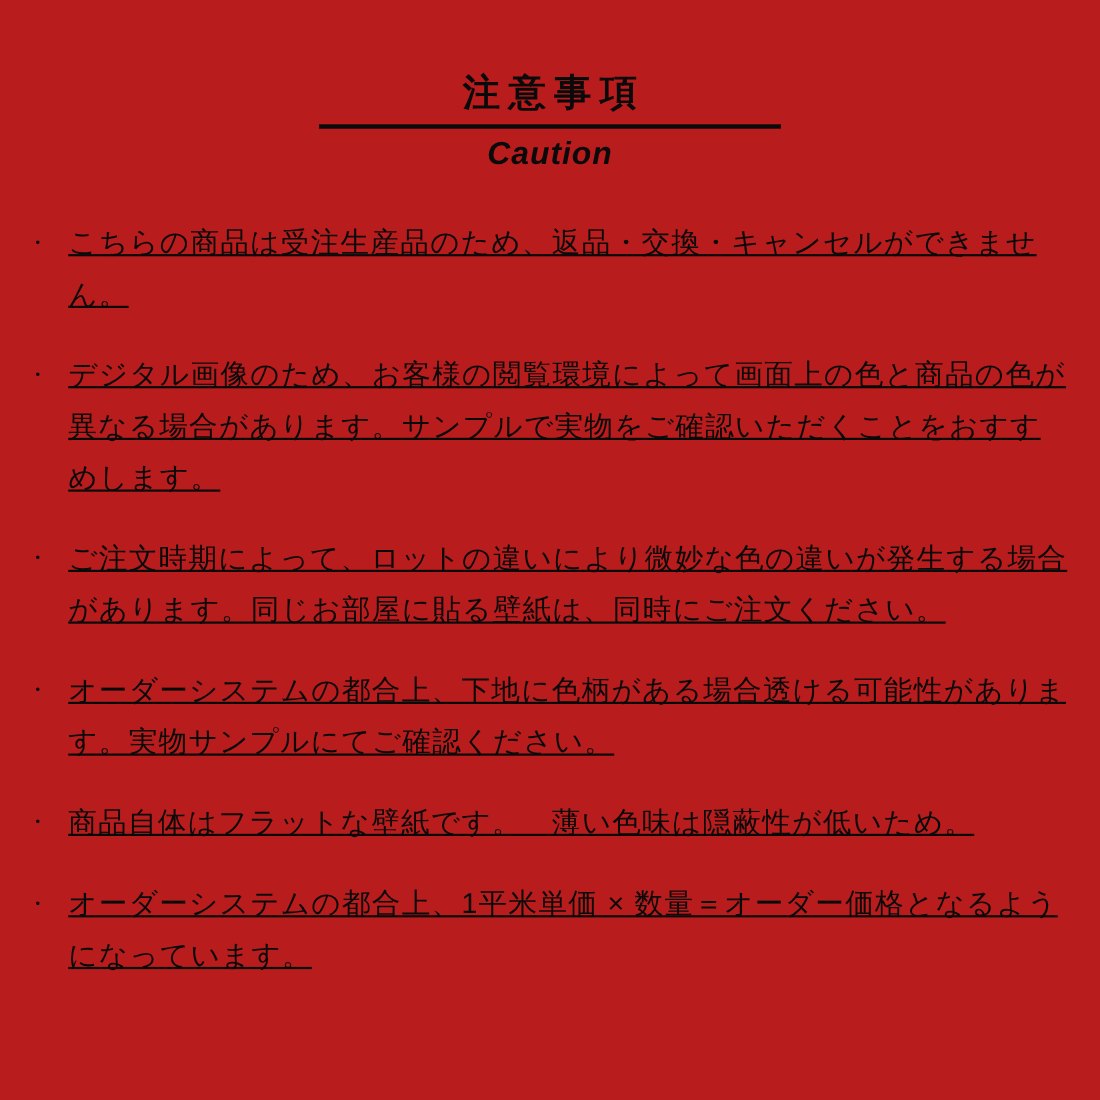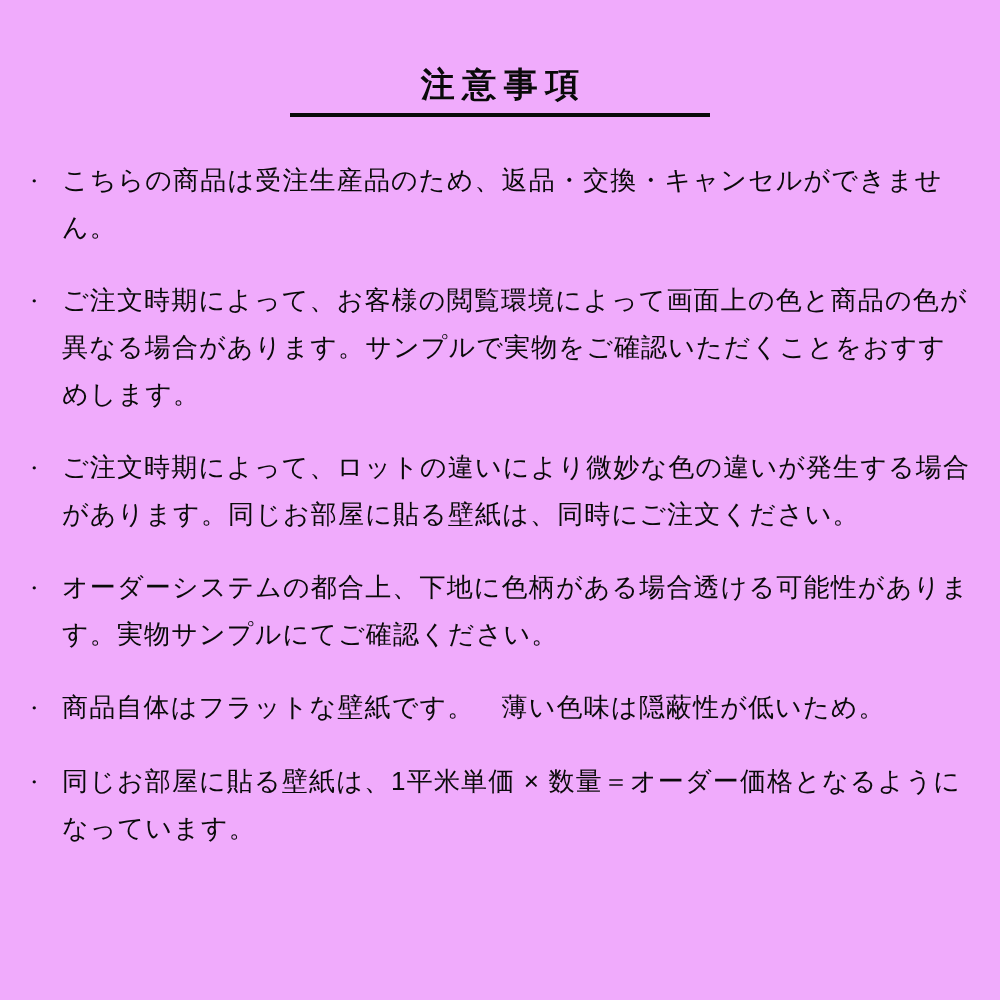--- a/index.html
+++ b/index.html
@@ -1,19 +1,19 @@
 <!DOCTYPE html>
 <html lang="ja"><head>
 <meta charset="utf-8">
 <style>
   html,body{margin:0;padding:0;background:#ffffff;}
   .page{
     position:relative;
     width:1000px;height:1000px;
-    background:#f0abfc;
+    background:#b91c1c;
     color:#0a0a0a;
     font-family:"Liberation Sans","DejaVu Sans",sans-serif;
     overflow:hidden;
     box-sizing:border-box;
   }
   .header{text-align:center;padding-top:64px;}
   .title{
     margin:0;
     font-size:34px;
     font-weight:700;
@@ -50,52 +50,54 @@
     line-height:47px;
     padding-top:1px;
   }
   .txt{
     flex:1 1 auto;
     font-size:26px;
     line-height:47px;
     letter-spacing:0.045em;
     text-align:left;
     word-break:break-all;
+    text-decoration:underline;
   }
 </style>
 </head>
 <body>
 
 <div class="page">
 
   <header class="header">
     <h1 class="title">注意事項</h1>
     <div class="rule"></div>
+    <div class="subtitle">Caution</div>
   </header>
 
   <ul class="notes">
     <li class="note">
       <span class="dot">・</span>
       <span class="txt">こちらの商品は受注生産品のため、返品・交換・キャンセルができません。</span>
     </li>
     <li class="note">
       <span class="dot">・</span>
-      <span class="txt">ご注文時期によって、お客様の閲覧環境によって画面上の色と商品の色が異なる場合があります。サンプルで実物をご確認いただくことをおすすめします。</span>
+      <span class="txt">デジタル画像のため、お客様の閲覧環境によって画面上の色と商品の色が異なる場合があります。サンプルで実物をご確認いただくことをおすすめします。</span>
     </li>
     <li class="note">
       <span class="dot">・</span>
       <span class="txt">ご注文時期によって、ロットの違いにより微妙な色の違いが発生する場合があります。同じお部屋に貼る壁紙は、同時にご注文ください。</span>
     </li>
     <li class="note">
       <span class="dot">・</span>
       <span class="txt">オーダーシステムの都合上、下地に色柄がある場合透ける可能性があります。実物サンプルにてご確認ください。</span>
     </li>
     <li class="note">
       <span class="dot">・</span>
       <span class="txt">商品自体はフラットな壁紙です。　薄い色味は隠蔽性が低いため。</span>
     </li>
     <li class="note">
       <span class="dot">・</span>
-      <span class="txt">同じお部屋に貼る壁紙は、1平米単価 × 数量＝オーダー価格となるようになっています。</span>
+      <span class="txt">オーダーシステムの都合上、1平米単価 × 数量＝オーダー価格となるようになっています。</span>
     </li>
   </ul>
 
 </div>
 
 </body></html>

